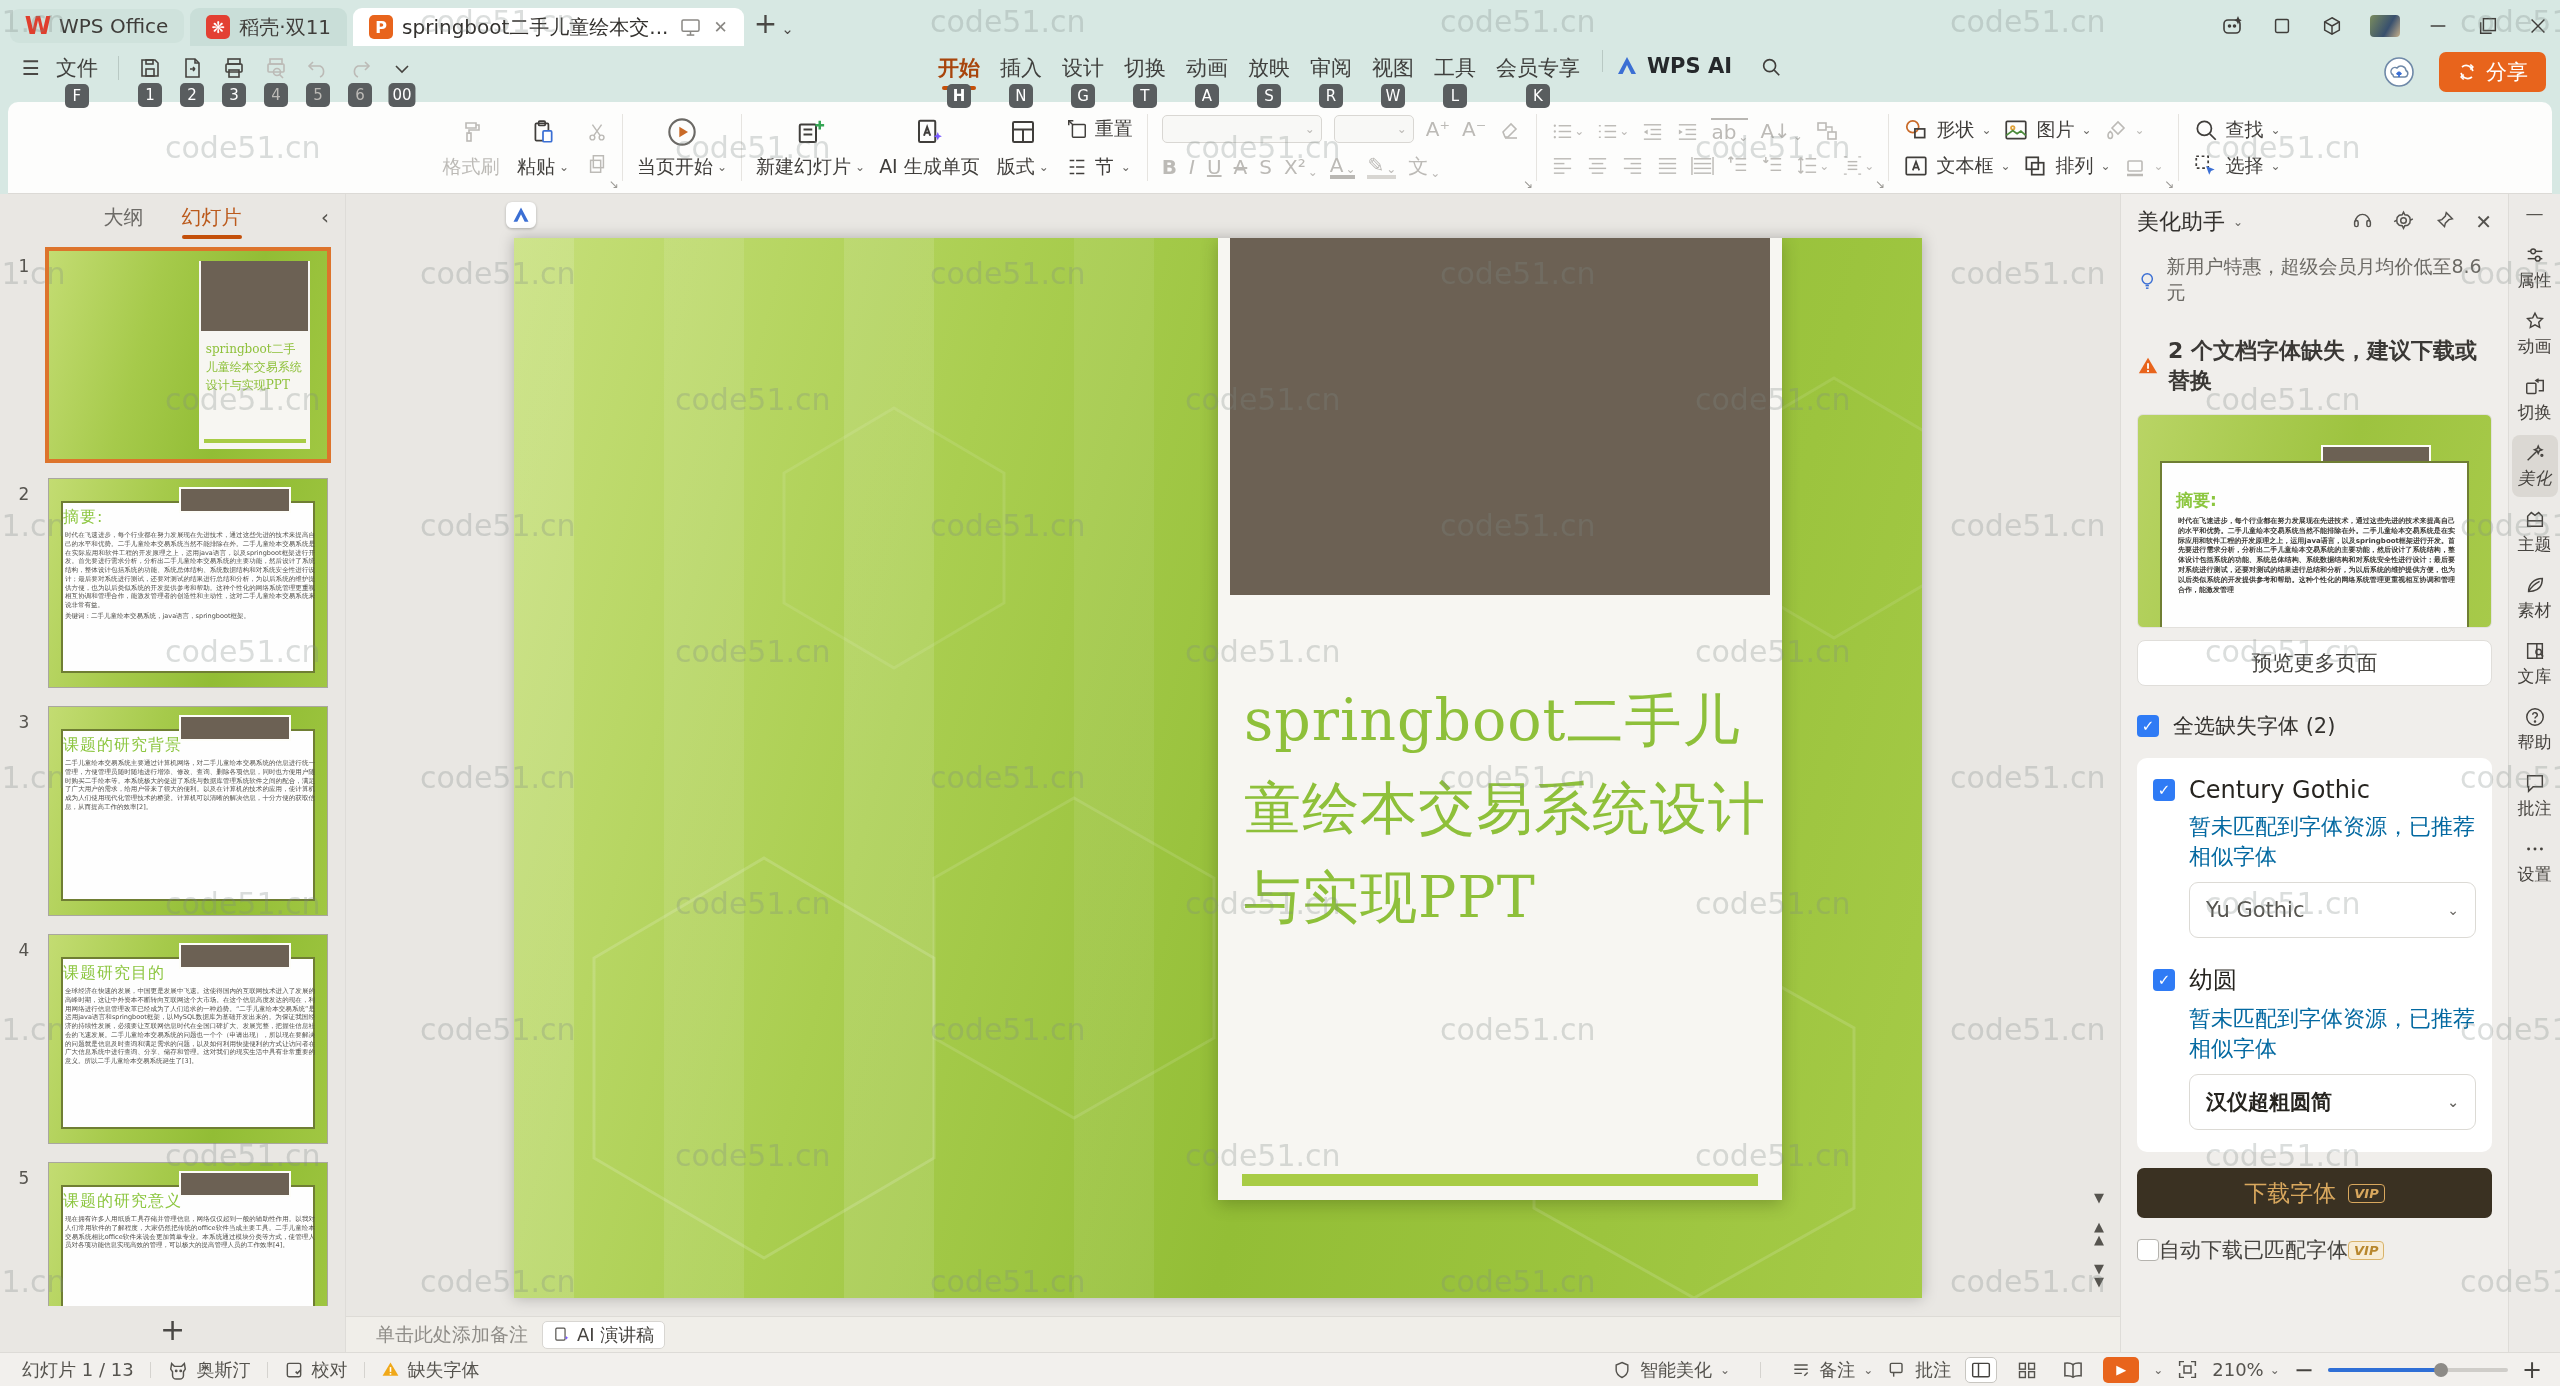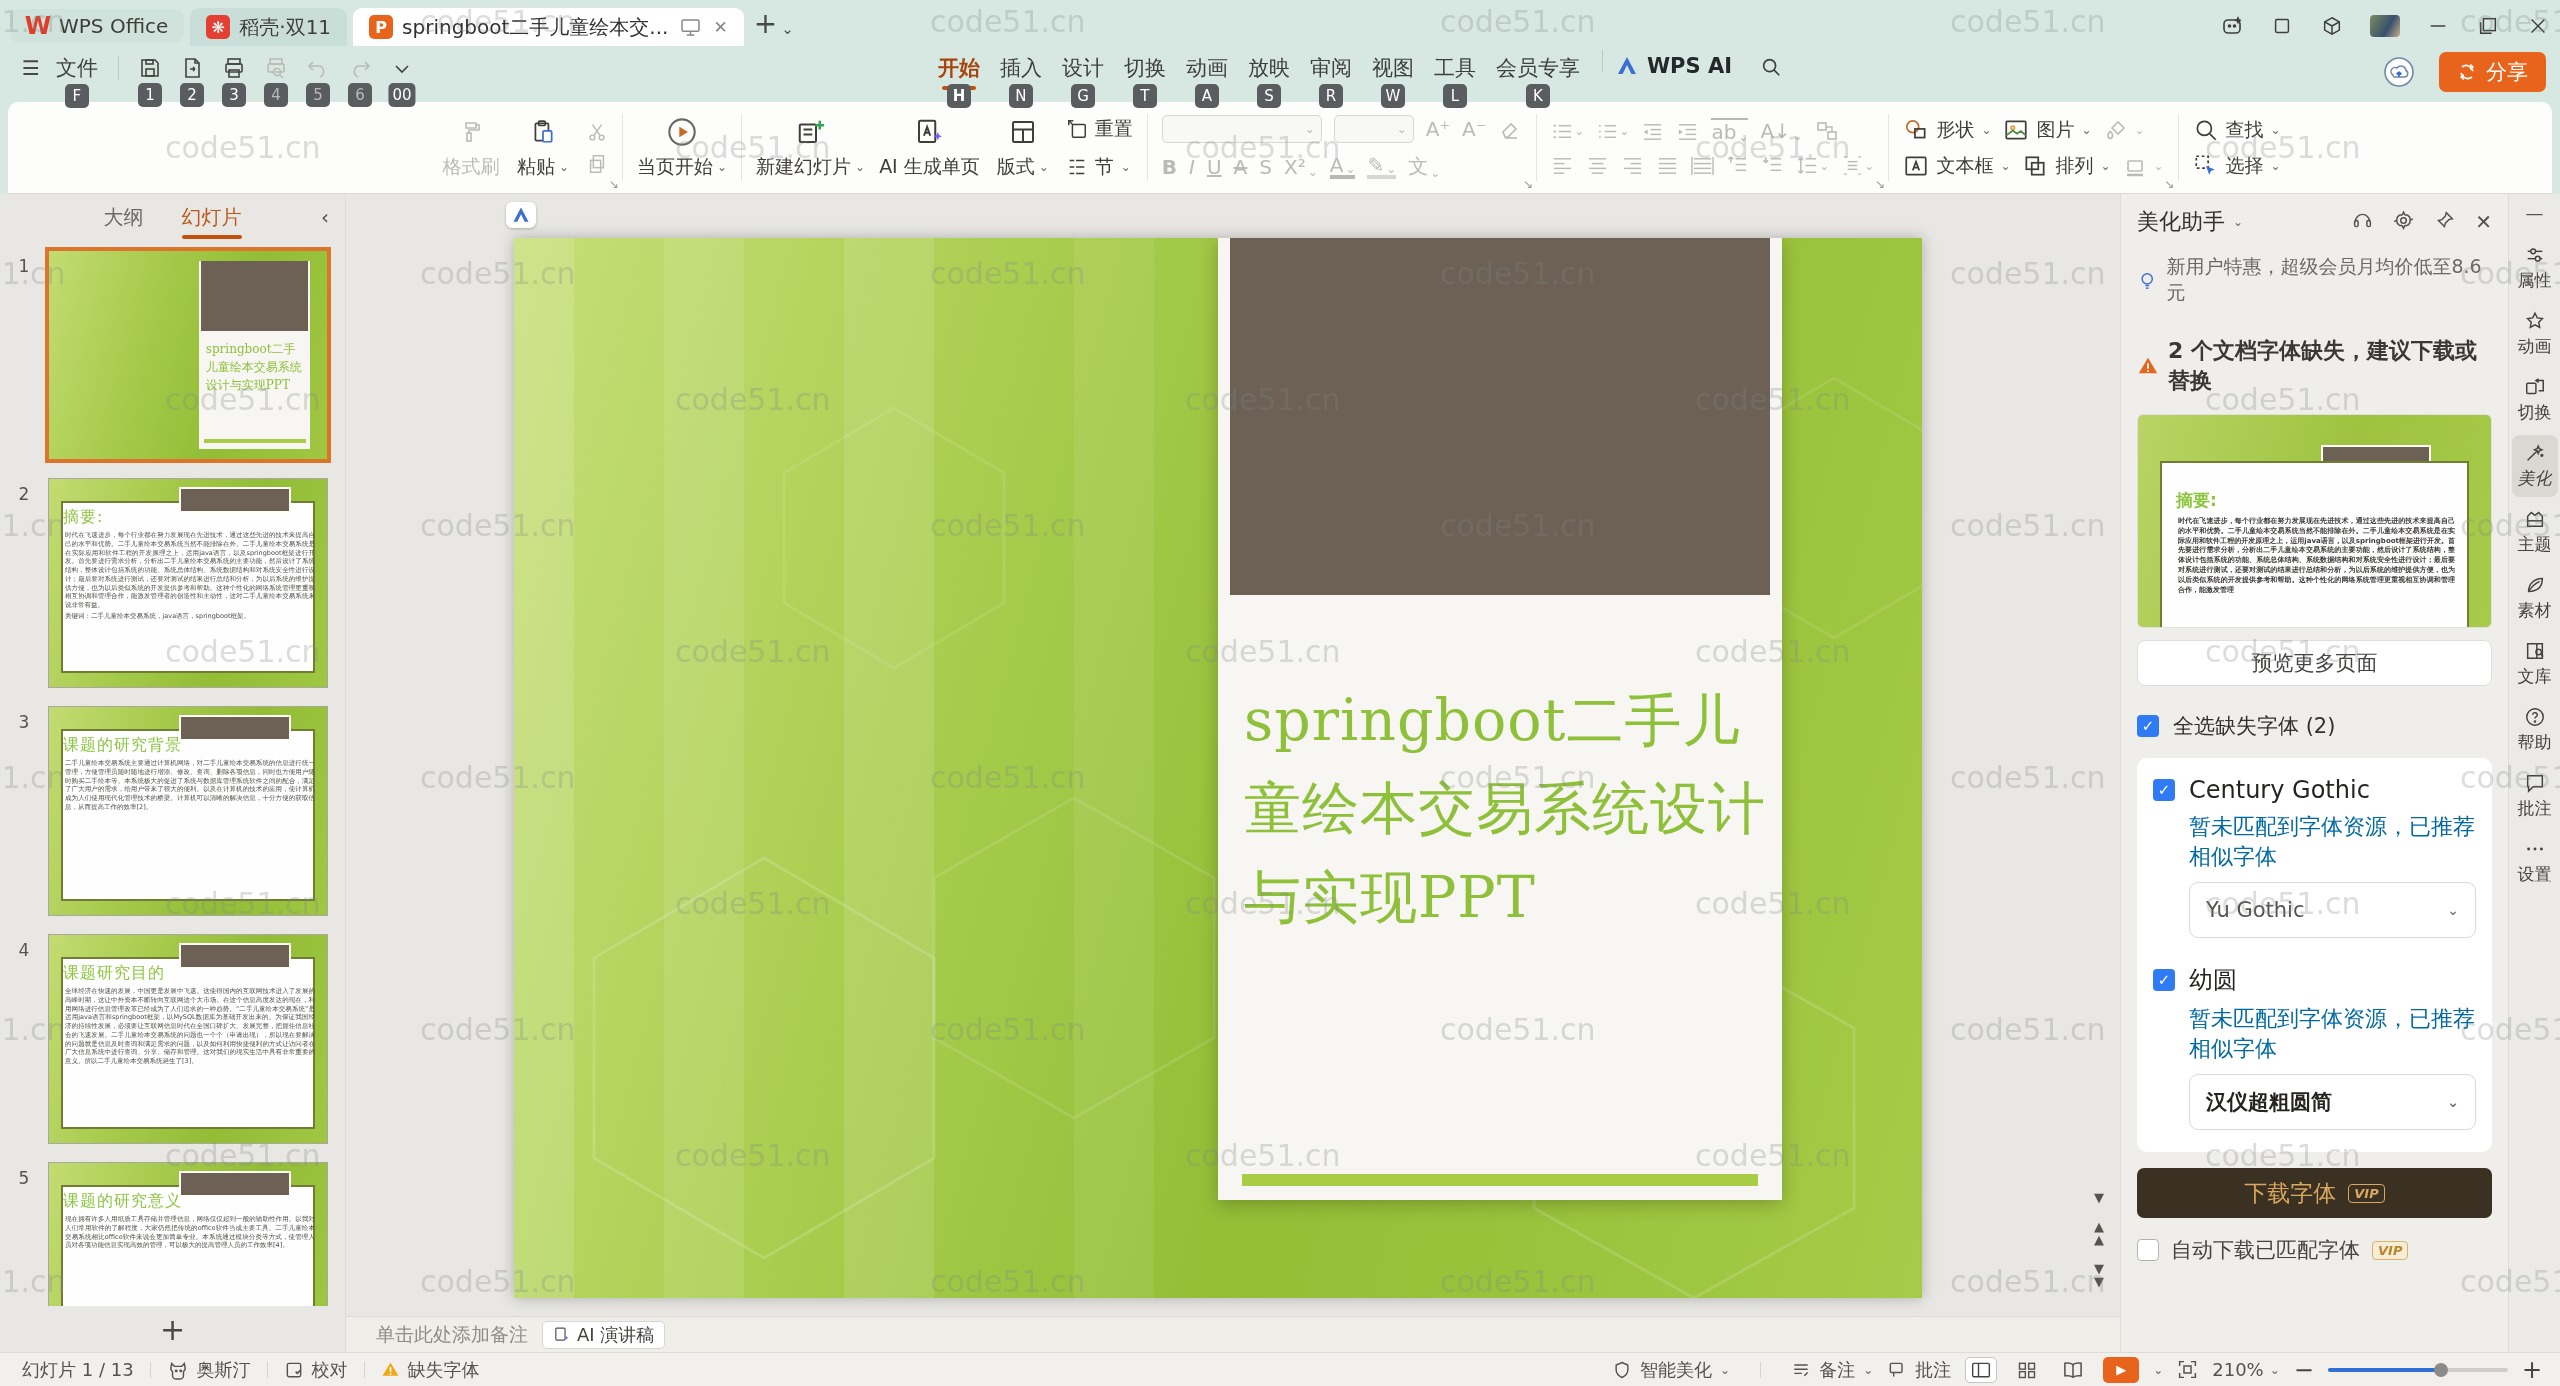--- a/index.html
+++ b/index.html
@@ -135,21 +135,21 @@
   .rp-card { margin-top:18px; background:#fff; border-radius:10px; padding:18px 16px 22px 16px; }
   .fontblock + .fontblock { margin-top:26px; }
   .fb-name { font-size:24px; color:#26241f; }
   .fb-note { font-size:22px; color:#0369a1; margin:8px 0 10px 36px; }
   .fb-sel { margin-left:36px; height:56px; border:1px solid #dcdad5; border-radius:9px; background:#fff; display:flex; align-items:center; padding:0 16px; font-size:21px; color:#55534e; }
   .fb-sel .arr { margin-left:auto; font-size:14px; }
   .fb-sel.bold { font-weight:bold; color:#26241f; }
   .rp-download { margin-top:16px; height:50px; background:#3a3122; border-radius:7px; display:flex; align-items:center; justify-content:center; gap:12px; font-size:23px; color:#d9a85e; }
   .vip { font-size:13px; border:1px solid #d9a85e; border-radius:4px; padding:1px 5px; font-style:italic; font-weight:bold; }
   .vip.light { color:#b8872e; border-color:#d9b36a; background:#f7ecd6; }
-  .rp-auto { margin-top:18px; font-size:21px; color:#45433f; display:flex; align-items:center; gap:12px; }
+  .rp-auto { margin-top:18px; font-size:21px; color:#45433f; display:flex; align-items:center; }
 
   
   .rail { width:52px; flex:none; background:#eceae7; border-left:1px solid #dedcd8; display:flex; flex-direction:column; align-items:center; padding-top:8px; gap:4px; }
   .rail .rl-min { color:#56544f; font-size:18px; margin-bottom:10px; }
   .rlitem { width:46px; padding:7px 0; border-radius:8px; display:flex; flex-direction:column; align-items:center; gap:3px; color:#45423e; }
   .rlitem .rl-label { font-size:17px; }
   .rlitem.active { background:#dbd8d3;font-style:italic; }
 
   
   .statusbar { height:34px; flex:none; background:#f2f0ed; border-top:1px solid #dddbd7; display:flex; align-items:center; padding:0 18px 0 22px; font-size:18px; color:#55534e; }

